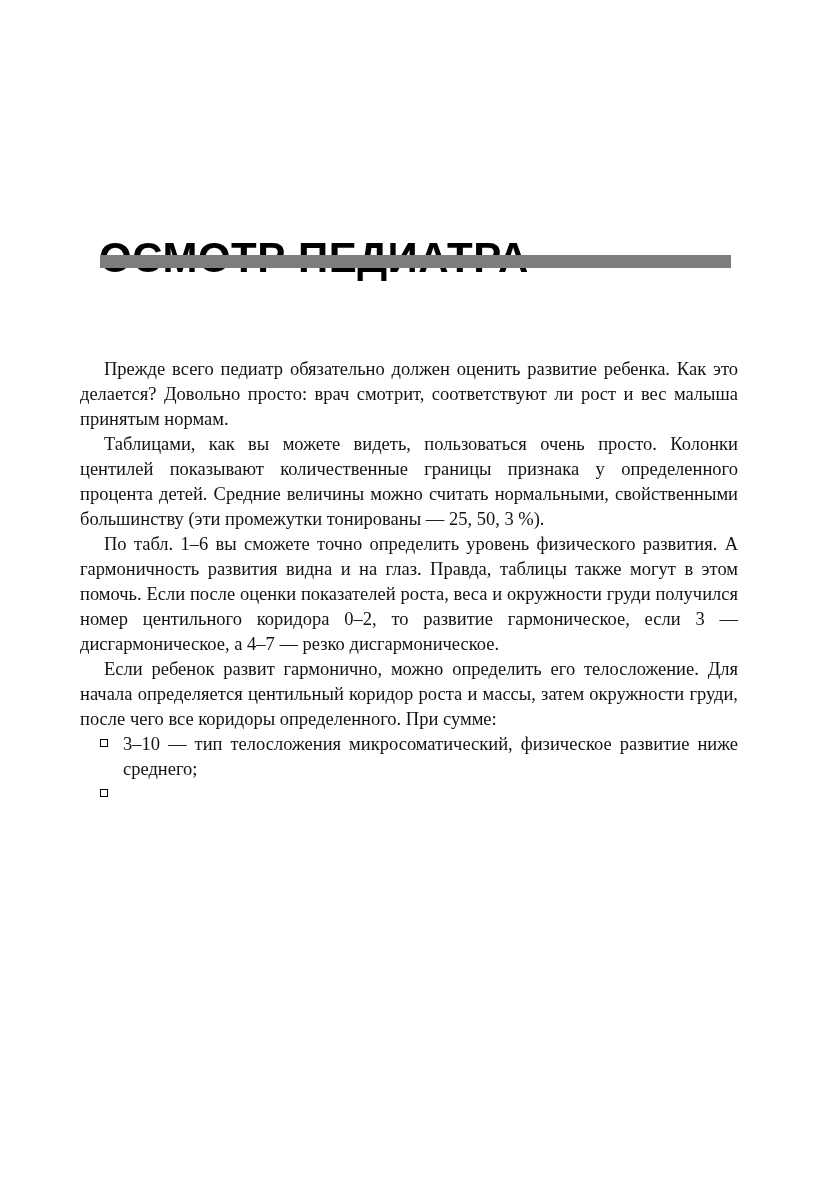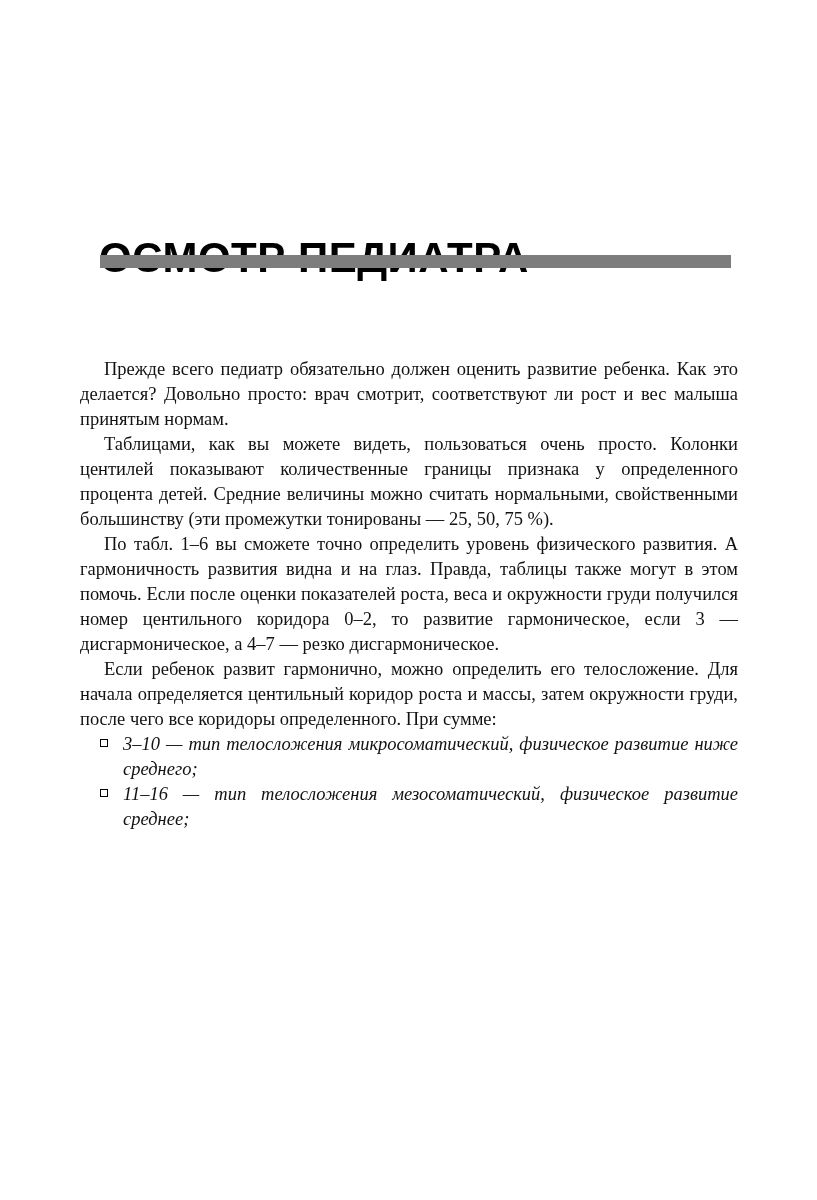--- a/index.html
+++ b/index.html
@@ -47,21 +47,20 @@
   }
   .body-text p {
     margin: 0;
     padding: 0;
     text-indent: 24px;
   }
   .body-list {
     list-style: none;
     margin: 0;
     padding: 0 0 0 20px;
-    font-style: italic;
   }
   .body-list li {
     position: relative;
     margin: 0;
     padding: 0 0 0 23px;
     text-align: justify;
   }
   .square-bullet {
     position: absolute;
     left: 0;
@@ -77,29 +76,28 @@
 <body>
 
 <div class="page">
 
   <h1 class="page-title">ОСМОТР ПЕДИАТРА</h1>
 
   <div class="title-bar" style="background: rgb(125, 125, 125);"></div>
 
   <div class="body-text">
     <p>Прежде всего педиатр обязательно должен оценить развитие ребенка. Как это делается? Довольно просто: врач смотрит, соответствуют ли рост и вес малыша принятым нормам.</p>
-    <p>Таблицами, как вы можете видеть, пользоваться очень просто. Колонки центилей показывают количественные границы признака у определенного процента детей. Средние величины можно считать нормальными, свойственными большинству (эти промежутки тонированы — 25, 50, 75 %).</p>
+    <p>Таблицами, как вы можете видеть, пользоваться очень просто. Колонки центилей показывают количественные границы признака у определенного процента детей. Средние величины можно считать нормальными, свойственными большинству (эти промежутки тонированы — 25, 50, 3 %).</p>
     <p>По табл. 1–6 вы сможете точно определить уровень физического развития. А гармоничность развития видна и на глаз. Правда, таблицы также могут в этом помочь. Если после оценки показателей роста, веса и окружности груди получился номер центильного коридора 0–2, то развитие гармоническое, если 3 — дисгармоническое, а 4–7 — резко дисгармоническое.</p>
     <p>Если ребенок развит гармонично, можно определить его телосложение. Для начала определяется центильный коридор роста и массы, затем окружности груди, после чего все коридоры определенного. При сумме:</p>
 
     <ul class="body-list">
       <li>
         <span class="square-bullet"></span>
         <span>3–10 — тип телосложения микросоматический, физическое развитие ниже среднего;</span>
       </li>
       <li>
         <span class="square-bullet"></span>
-        <span>11–16 — тип телосложения мезосоматический, физическое развитие среднее;</span>
       </li>
     </ul>
   </div>
 
 </div>
 
 </body></html>

